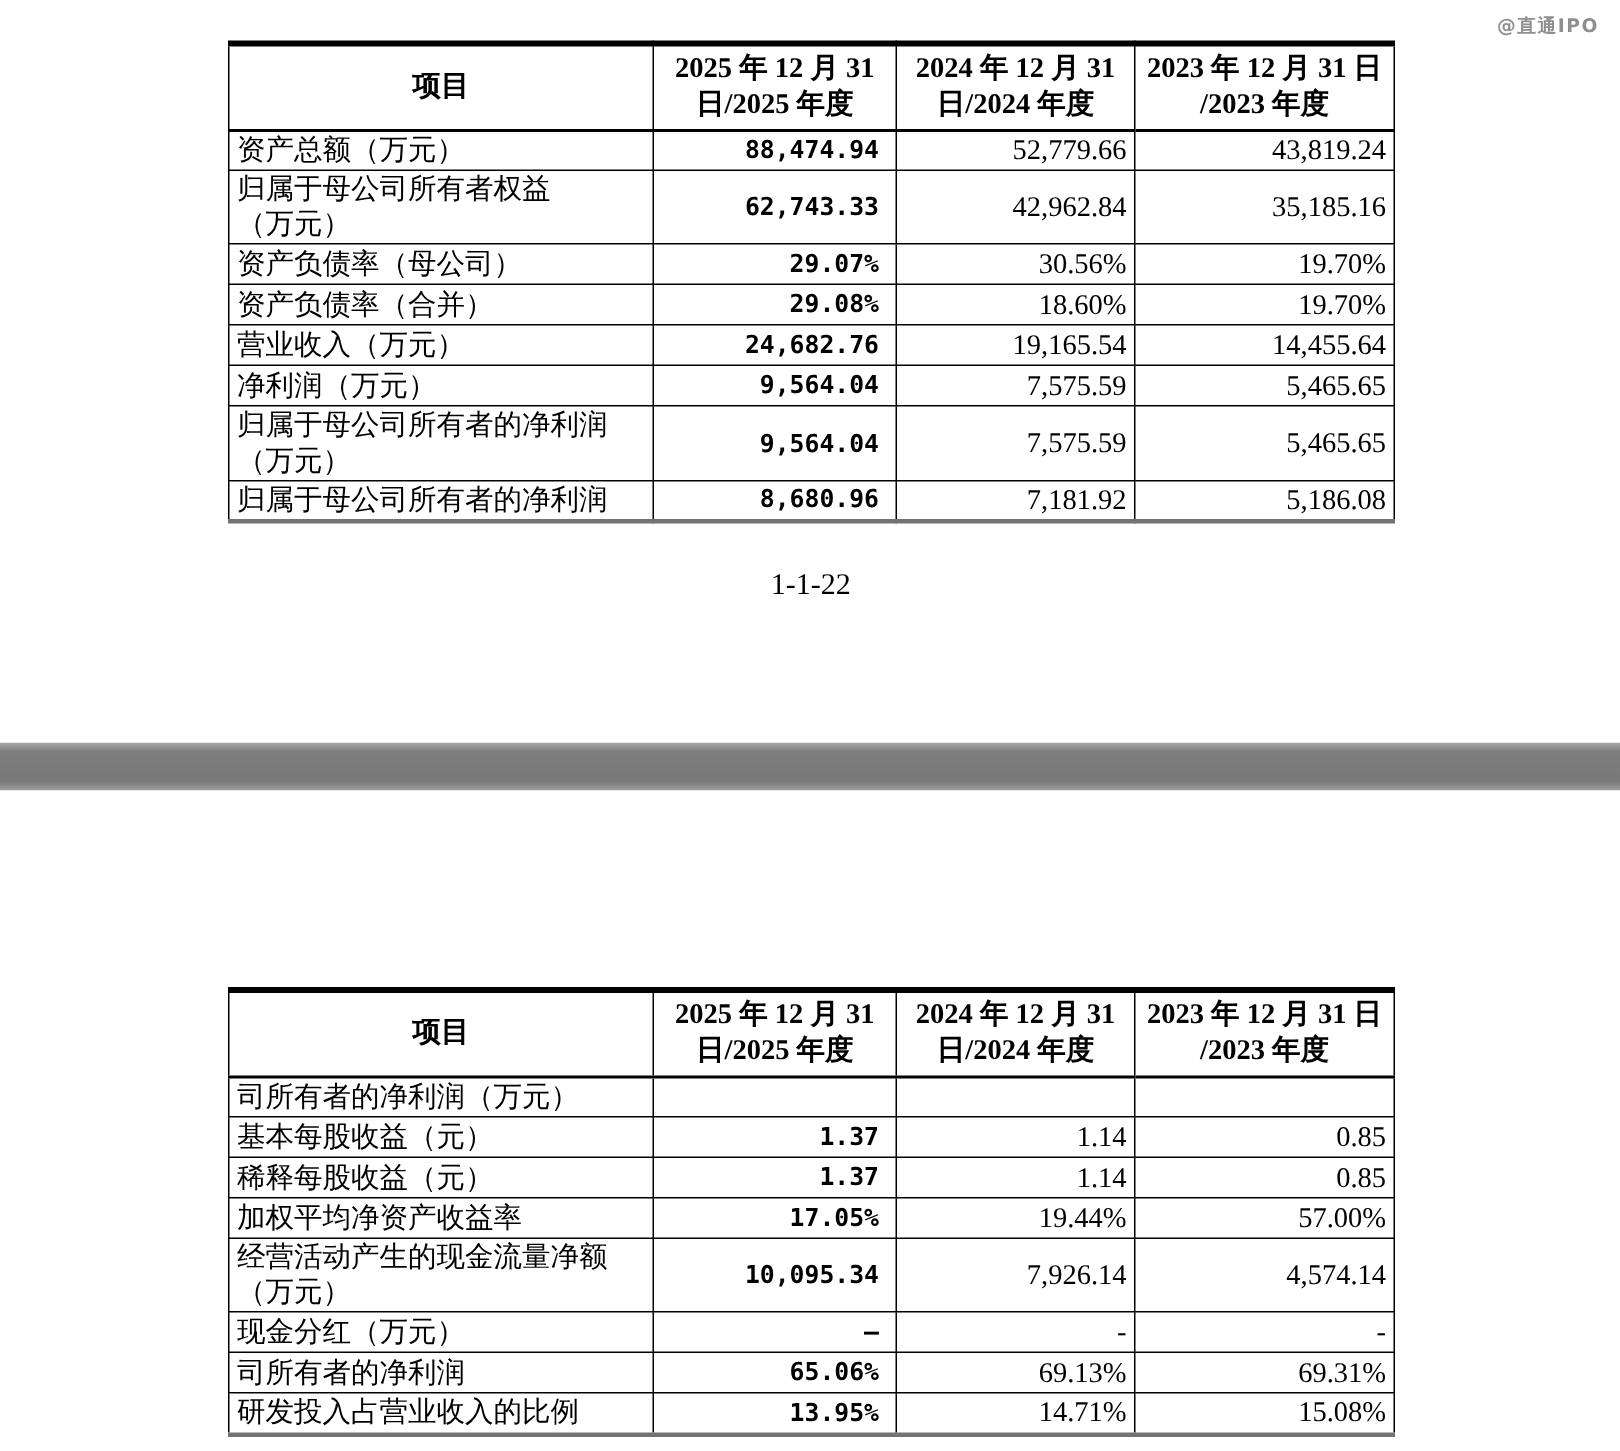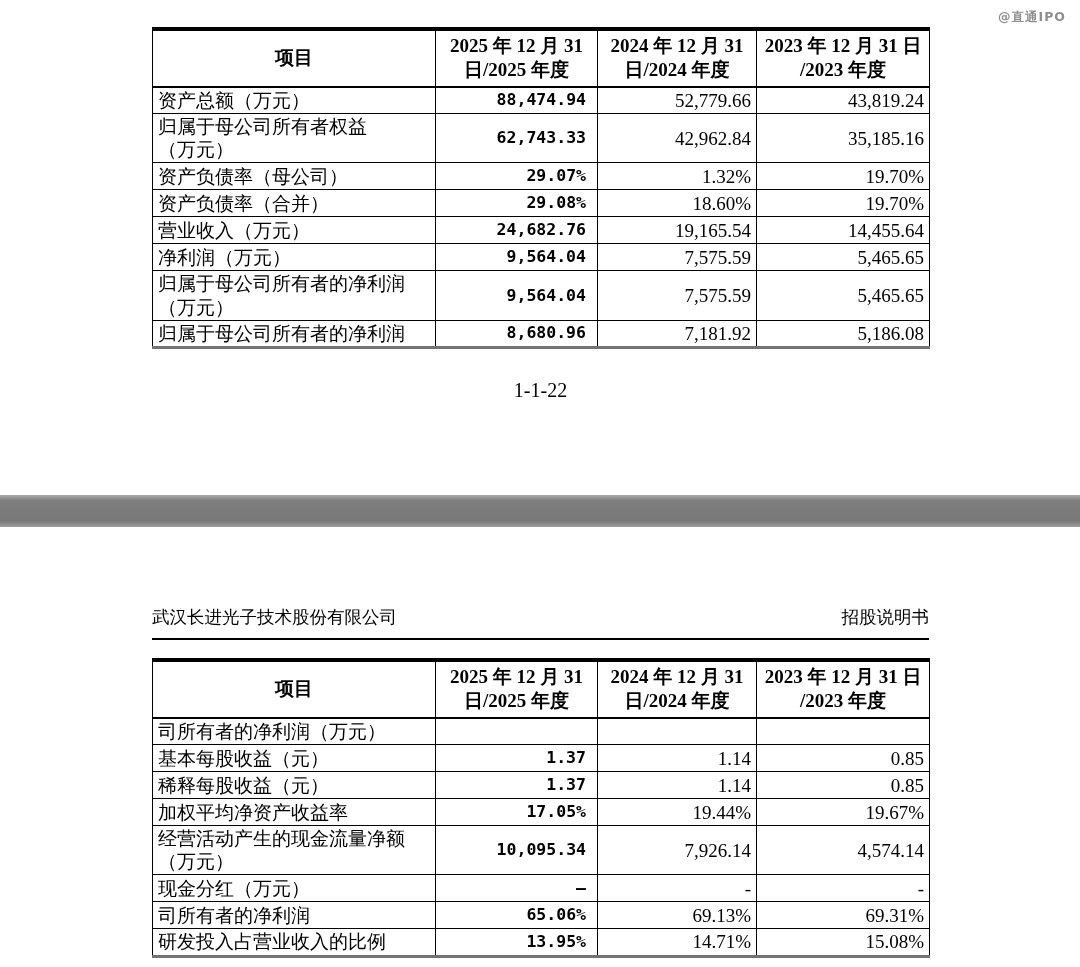--- a/index.html
+++ b/index.html
@@ -96,21 +96,21 @@
         <tr>
           <td class="lbl">归属于母公司所有者权益
 （万元）</td>
           <td class="val cur">62,743.33</td>
           <td class="val">42,962.84</td>
           <td class="val">35,185.16</td>
         </tr>
         <tr>
           <td class="lbl">资产负债率（母公司）</td>
           <td class="val cur">29.07%</td>
-          <td class="val">1.32%</td>
+          <td class="val">30.56%</td>
           <td class="val">19.70%</td>
         </tr>
         <tr>
           <td class="lbl">资产负债率（合并）</td>
           <td class="val cur">29.08%</td>
           <td class="val">18.60%</td>
           <td class="val">19.70%</td>
         </tr>
         <tr>
           <td class="lbl">营业收入（万元）</td>
@@ -138,24 +138,20 @@
           <td class="val">5,186.08</td>
         </tr>
       </tbody>
     </table>
   <div class="page-num">1-1-22</div>
 </div>
 
 <div class="page-divider"></div>
 
 <div class="page page-2">
-  <div class="running-header">
-    <span>武汉长进光子技术股份有限公司</span>
-    <span>招股说明书</span>
-  </div>
   <table class="fin-table t2">
       <colgroup>
         <col class="col-item">
         <col class="col-y2025">
         <col class="col-y2024">
         <col class="col-y2023">
       </colgroup>
       <thead>
         <tr>
           <th>项目</th>
@@ -183,21 +179,21 @@
         <tr>
           <td class="lbl">稀释每股收益（元）</td>
           <td class="val cur">1.37</td>
           <td class="val">1.14</td>
           <td class="val">0.85</td>
         </tr>
         <tr>
           <td class="lbl">加权平均净资产收益率</td>
           <td class="val cur">17.05%</td>
           <td class="val">19.44%</td>
-          <td class="val">19.67%</td>
+          <td class="val">57.00%</td>
         </tr>
         <tr>
           <td class="lbl">经营活动产生的现金流量净额
 （万元）</td>
           <td class="val cur">10,095.34</td>
           <td class="val">7,926.14</td>
           <td class="val">4,574.14</td>
         </tr>
         <tr>
           <td class="lbl">现金分红（万元）</td>

